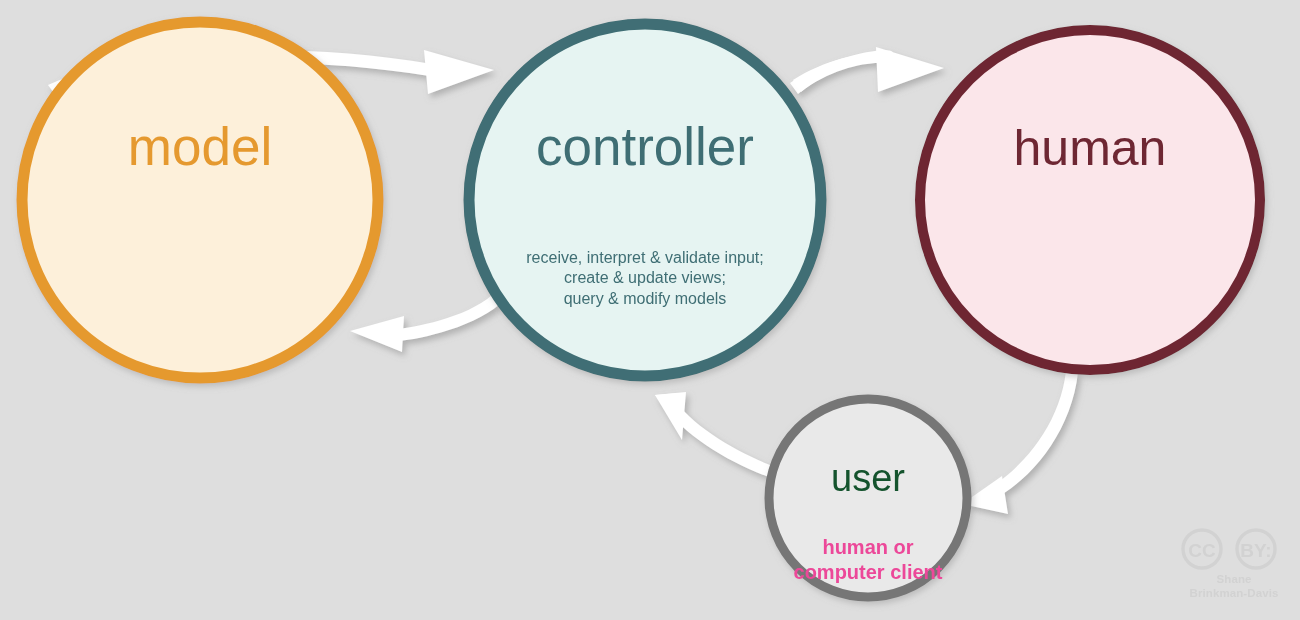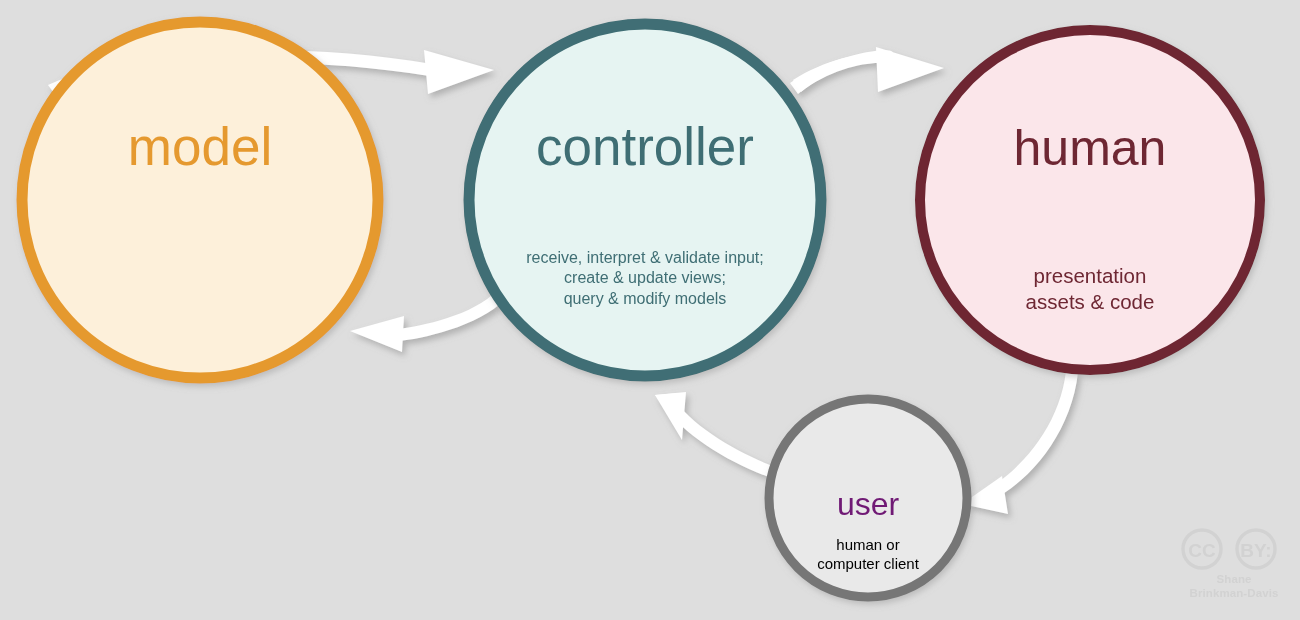--- a/index.html
+++ b/index.html
@@ -69,26 +69,26 @@
     left: 915px; top: 91px; width: 350px;
     font-size: 50px; color: #6e2733;
   }
   #view-body {
     left: 915px; top: 231px; width: 350px;
     font-size: 20.5px; color: #6e2733;
   }
 
   
   #user-title {
-    left: 765px; top: 456px; width: 206px;
-    font-size: 32px; color: #701a75;
+    left: 765px; top: 427px; width: 206px;
+    font-size: 38px; color: #14532d;
   }
   #user-body {
     left: 757px; top: 503px; width: 222px;
-    font-size: 15px; color: #000000;
+    font-size: 20px; color: #ec4899; font-weight: bold;
   }
 
   
   #cc-badge {
     position: absolute;
     left: 1178px;
     top: 528px;
     width: 112px;
     height: 74px;
   }
@@ -167,22 +167,20 @@
   </svg>
 
   <div class="node-text node-title" id="model-title">model</div>
 
   <div class="node-text node-title" id="controller-title">controller</div>
   <div class="node-text node-body" id="controller-body">receive, interpret &amp; validate input;
 create &amp; update views;
 query &amp; modify models</div>
 
   <div class="node-text node-title" id="view-title">human</div>
-  <div class="node-text node-body" id="view-body">presentation
-assets &amp; code</div>
 
   <div class="node-text node-title" id="user-title">user</div>
   <div class="node-text node-body" id="user-body">human or
 computer client</div>
 
   <div id="cc-badge">
     <svg width="112" height="44" viewBox="0 0 112 44">
       <g fill="none" stroke="#d2d2d2" stroke-width="3.4">
         <circle cx="24" cy="21" r="19"></circle>
         <circle cx="78" cy="21" r="19"></circle>

